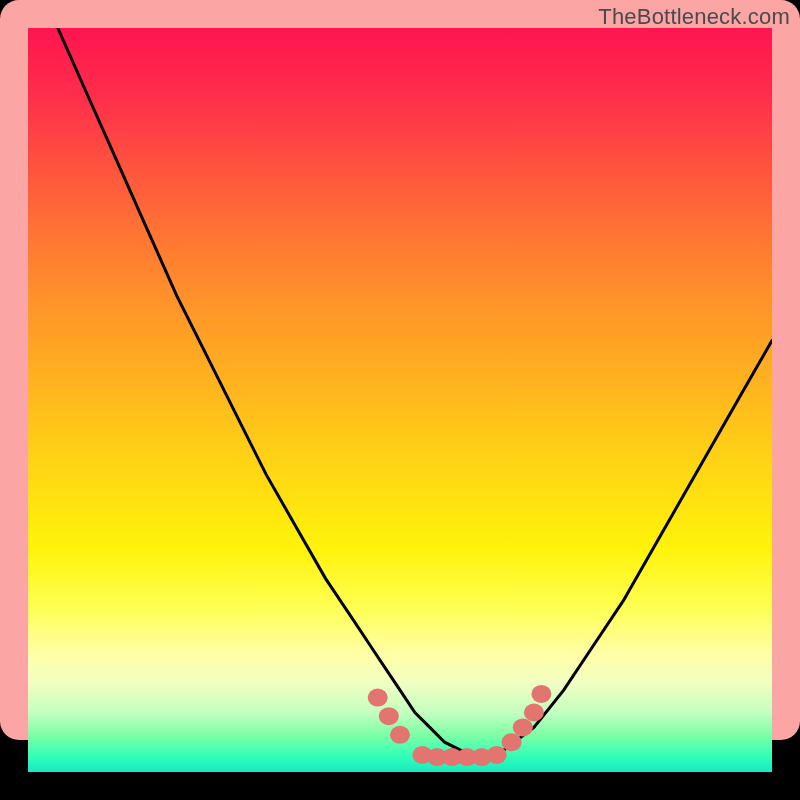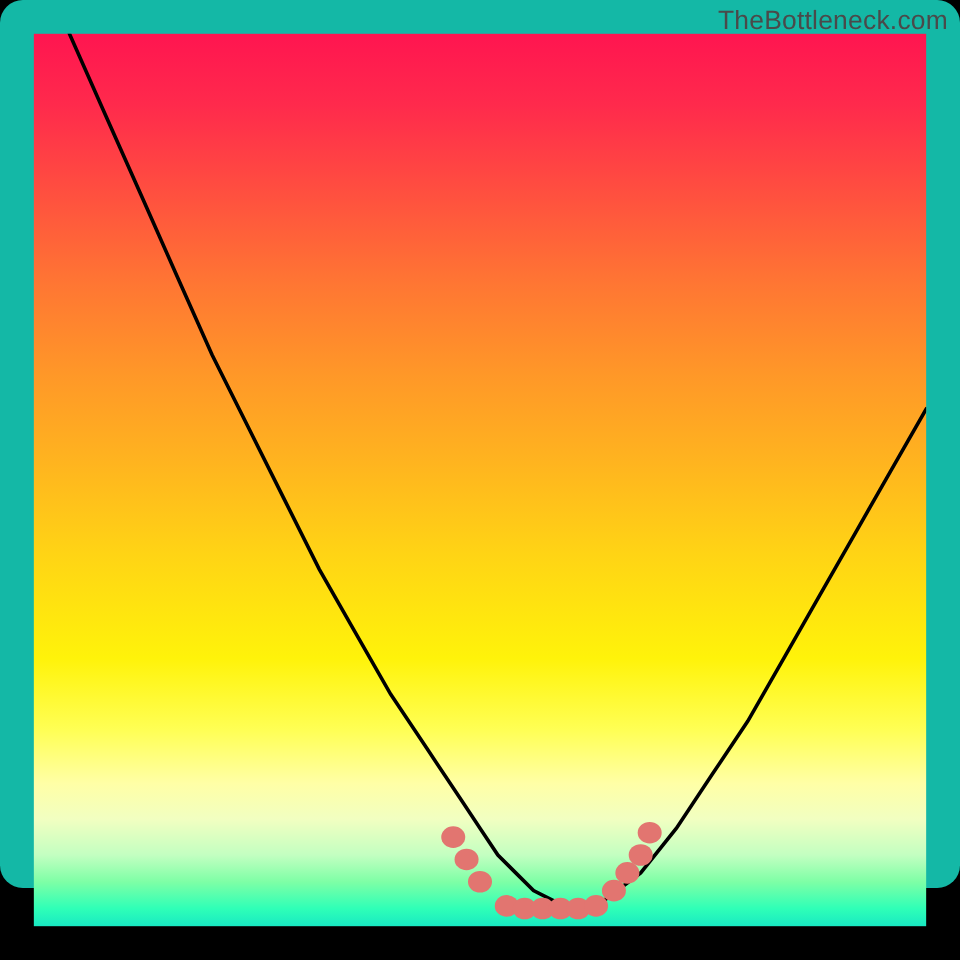--- a/index.html
+++ b/index.html
@@ -9,21 +9,21 @@
     height: 800px;
     overflow: hidden;
     background: #000;
     font-family: Arial, Helvetica, sans-serif;
   }
   .frame {
     position: absolute;
     left: 0; top: 0;
     width: 800px;
     height: 740px;
-    background: #14b8a6;
+    background: #fca5a5;
     border-radius: 19px;
   }
   .plot-area {
     position: absolute;
     left: 28px;
     top: 28px;
     width: 744px;
     height: 744px;
     overflow: hidden;
   }

